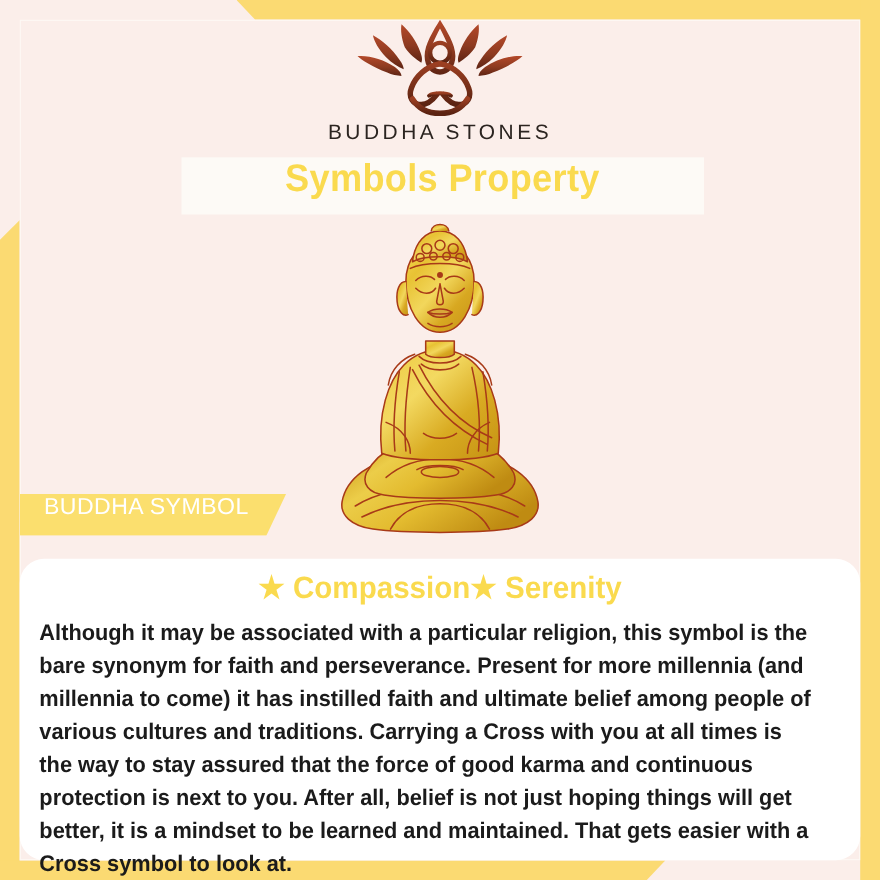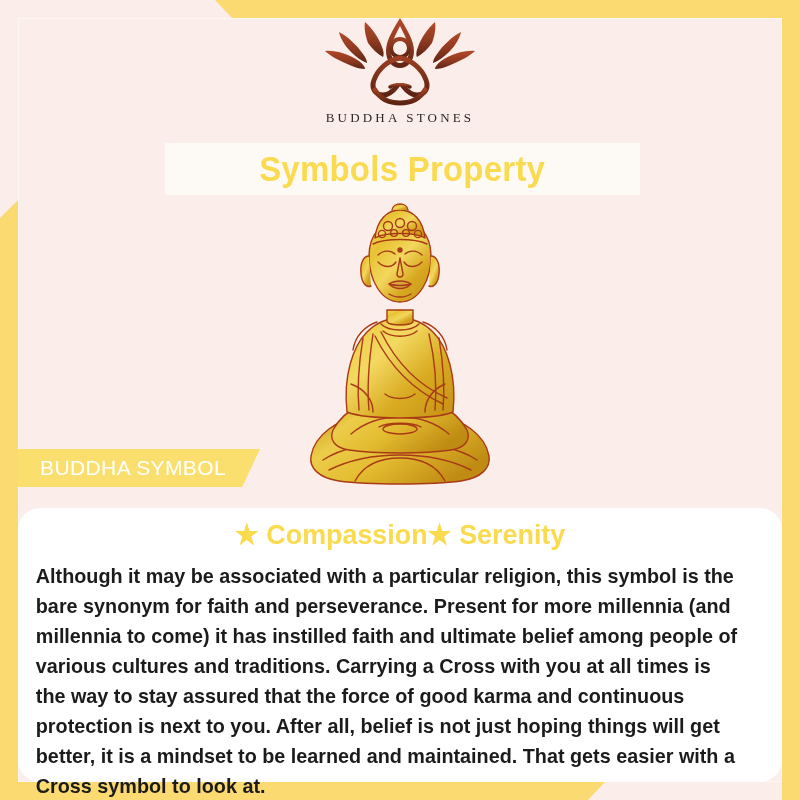--- a/index.html
+++ b/index.html
@@ -53,35 +53,34 @@
   .brand {
     position: absolute;
     top: 14px; left: 0; right: 0;
     display: flex;
     flex-direction: column;
     align-items: center;
   }
   .logo-mark { width: 178px; height: 92px; display: block; }
   .brand-name {
     margin-top: 4px;
-    font-family: Liberation Serif, serif;
-    font-size: 13px;
+    font-family: Liberation Sans, sans-serif;
+    font-size: 19px;
     letter-spacing: 3.2px;
     color: #2b2420;
     font-weight: 400;
   }
 
   
   .title-banner {
     position: absolute;
     top: 143px; left: 165px;
     width: 475px; height: 52px;
     background: #fdfaf6;
     display: flex;
-    align-items: center;
     justify-content: center;
   }
   .title-text {
     font-family: "Liberation Sans Narrow", "Liberation Sans", sans-serif;
     font-weight: 700;
     font-size: 35px;
     color: #fada4e;
     letter-spacing: 0.3px;
     transform: scaleX(0.94);
   }
@@ -98,21 +97,20 @@
   .statue { width: 214px; height: 296px; display: block; }
 
   
   .section-tag {
     position: absolute;
     left: 18px; top: 449px;
     height: 38px;
     padding: 0 34px 0 22px;
     background: #fbdf6e;
     display: flex;
-    align-items: center;
     clip-path: polygon(0 0, 100% 0, calc(100% - 18px) 100%, 0 100%);
   }
   .section-tag-label {
     color: #ffffff;
     font-size: 21px;
     font-weight: 400;
     letter-spacing: 0.4px;
   }
 
   

